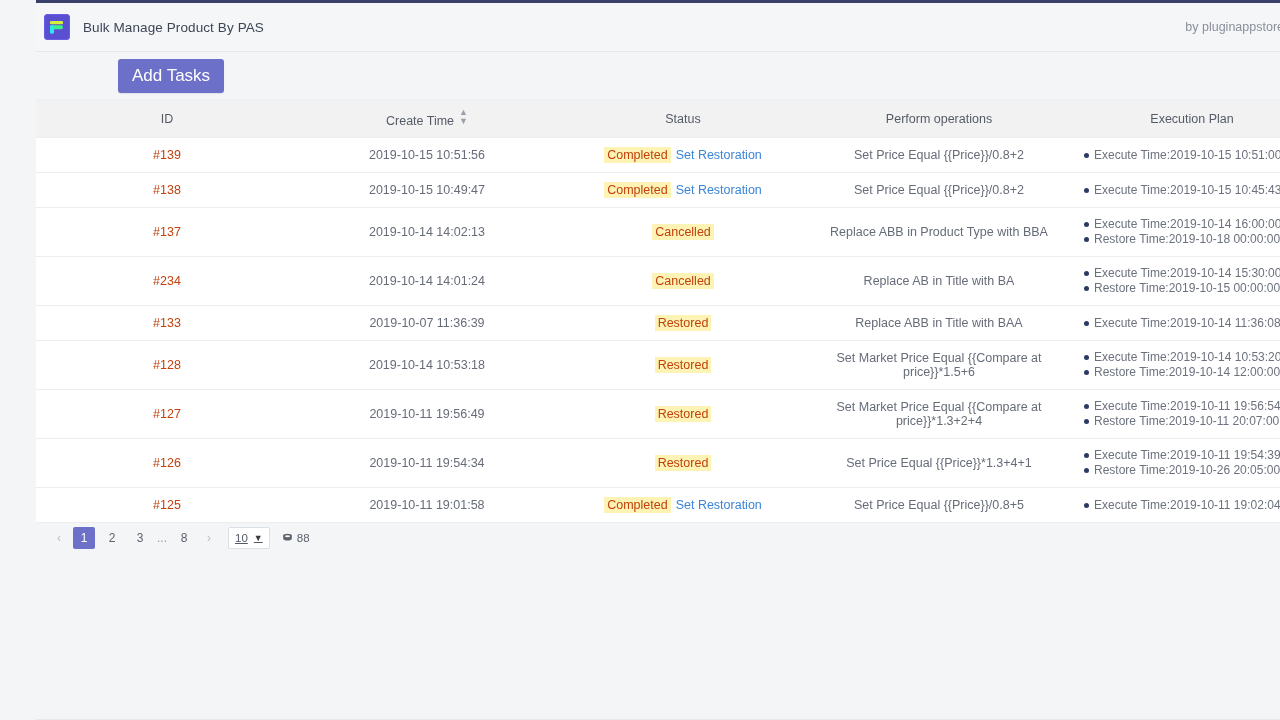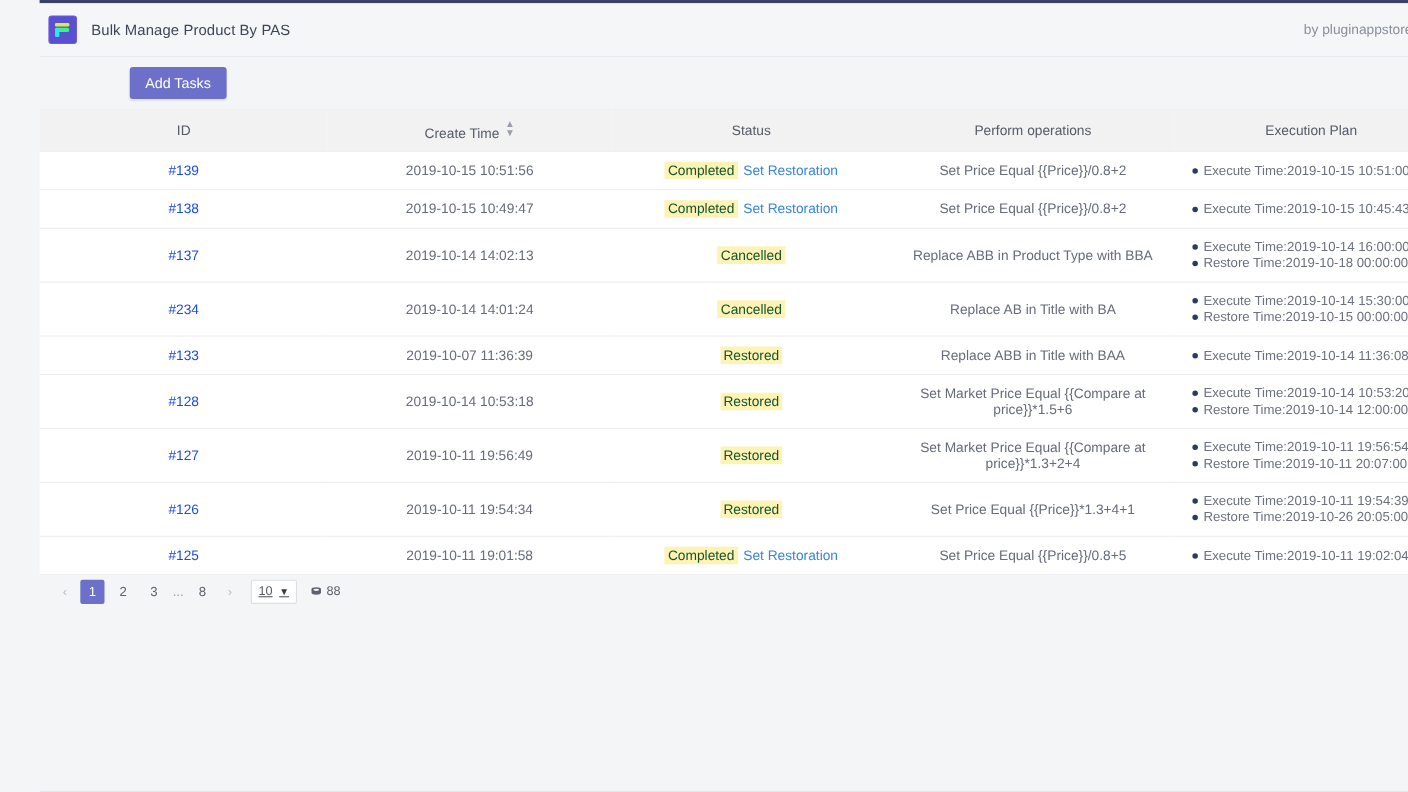--- a/index.html
+++ b/index.html
@@ -55,21 +55,21 @@
 
   
   .toolbar {
     height: 48px; background: #f4f5f7;
     display: flex; align-items: center;
     padding-left: 82px;
   }
   .btn-primary {
     background: #6c70c8; color: #fff;
     border: none; border-radius: 3px;
-    font-size: 13px; font-family: inherit;
+    font-size: 17px; font-family: inherit;
     padding: 7px 14px; cursor: pointer;
     box-shadow: 0 1px 1px rgba(0,0,0,.08);
   }
 
   
   .table-wrap { background:#fff; }
   table { width: 1280px; border-collapse: collapse; table-layout: fixed; }
   thead th {
     background: #f2f2f3;
     font-weight: normal;
@@ -89,24 +89,24 @@
 
   tbody td {
     border-bottom: 1px solid #ededef;
     font-size: 12.5px; color: #666c78;
     text-align: center; vertical-align: middle;
     padding: 9px 6px;
   }
   tbody tr td { height: 32px; }
   tbody tr.two-line td { height: 36px; }
 
-  .id-link { color: #1d4ed8; text-decoration: none; font-size: 12.5px; cursor: pointer; }
+  .id-link { color: #c2410c; text-decoration: none; font-size: 12.5px; cursor: pointer; }
 
   .badge {
-    background: #fdf3b5; color: #14532d;
+    background: #fdf3b5; color: #c2410c;
     padding: 1px 3px; font-size: 12.5px;
     display: inline-block;
   }
   .restore-link {
     color: #3b85d6; font-size: 12.5px; margin-left: 5px; cursor: pointer; text-decoration:none;
   }
 
   .plan-cell { text-align: left; padding-left: 16px; }
   .plan-line {
     font-size: 12px; color: #6b717d; white-space: nowrap;

